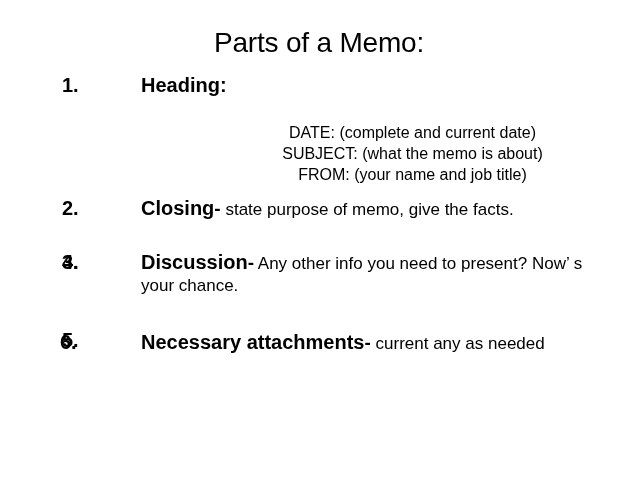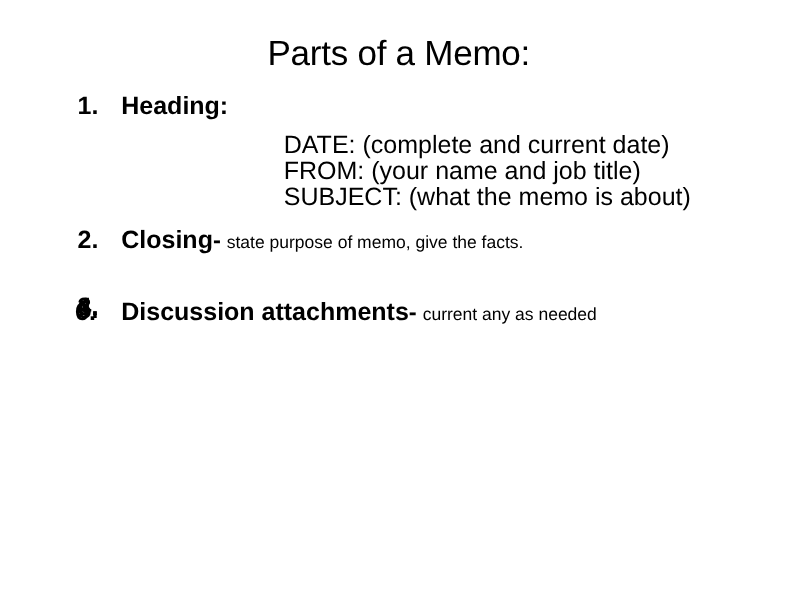--- a/index.html
+++ b/index.html
@@ -57,45 +57,47 @@
     top: 0;
     font-weight: 700;
     font-size: 20px;
     line-height: 26px;
     white-space: pre;
   }
 
   .item .body {
     font-size: 17px;
     line-height: 22px;
+    margin-left: 44px;
   }
 
   .item .head {
     font-weight: 700;
     font-size: 20px;
     line-height: 26px;
   }
 
   .item .dash {
     font-weight: 700;
     font-size: 19px;
   }
 
   .item .desc {
     font-weight: 400;
-    font-size: 14px;
+    font-size: 17px;
   }
 
   
   .item-1 { margin-top: 0; }
   .sublist {
-    margin-top: 8px;
+    margin-top: 24px;
     padding-left: 130px;
-    font-size: 20px;
+    font-size: 16px;
     line-height: 21px;
+    text-align: center;
   }
   .sublist .sub-line { white-space: pre; }
   .sublist .sub-line.gap { margin-top: 7px; }
 
   .item-2 { margin-top: 10px; }
   .item-3 { margin-top: 28px; }
   .item-4 { margin-top: 3px; }
   .item-5 { margin-top: 30px; }
   .item-6 { margin-top: 32px; }
 
@@ -111,47 +113,51 @@
 
   <div class="outline">
 
     <div class="item item-1">
       <span class="marker">1.</span>
       <div class="body">
         <span class="head">Heading:</span>
       </div>
       <div class="sublist">
         <div class="sub-line">DATE: (complete and current date)</div>
+        <div class="sub-line">SUBJECT: (what the memo is about)</div>
         <div class="sub-line">FROM: (your name and job title)</div>
-        <div class="sub-line">SUBJECT: (what the memo is about)</div>
       </div>
     </div>
 
     <div class="item item-2">
       <span class="marker">2.</span>
       <div class="body">
         <span class="head">Closing</span><span class="dash">-</span>
         <span class="desc">state purpose of memo, give the facts.</span>
       </div>
     </div>
 
     <div class="item item-3">
       <span class="marker">3.</span>
     </div>
 
     <div class="item item-4">
       <span class="marker">4.</span>
+      <div class="body">
+        <span class="head">Discussion</span><span class="dash">-</span>
+        <span class="desc">Any other info you need to present? Now’ s your chance.</span>
+      </div>
     </div>
 
     <div class="item item-5">
       <span class="marker">5.</span>
     </div>
 
     <div class="item item-6">
       <span class="marker">6.</span>
       <div class="body">
-        <span class="head">Discussion attachments</span><span class="dash">-</span>
+        <span class="head">Necessary attachments</span><span class="dash">-</span>
         <span class="desc">current any as needed</span>
       </div>
     </div>
 
   </div>
 </div>
 
 </body></html>

